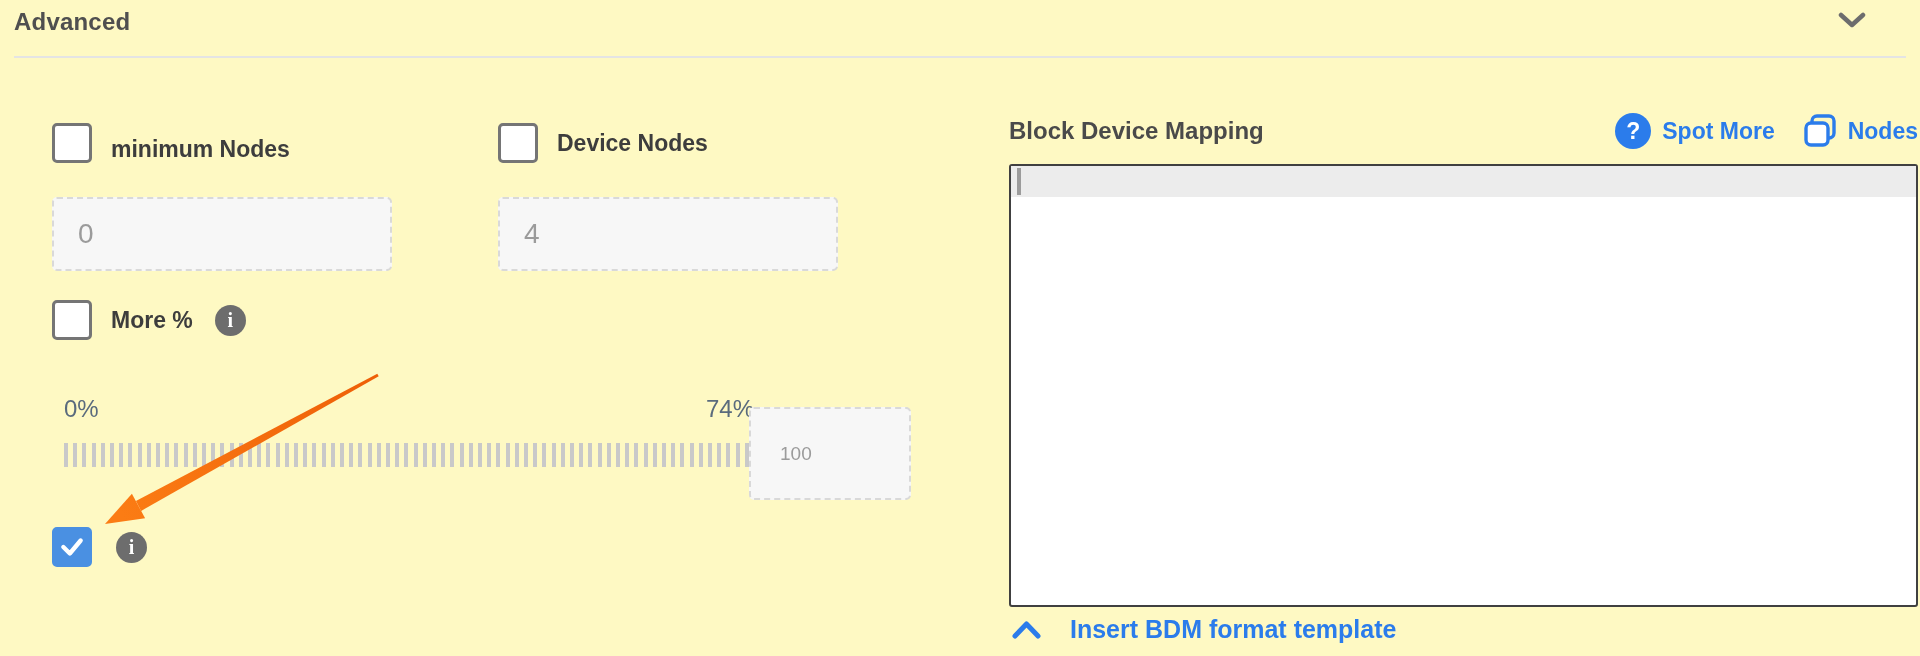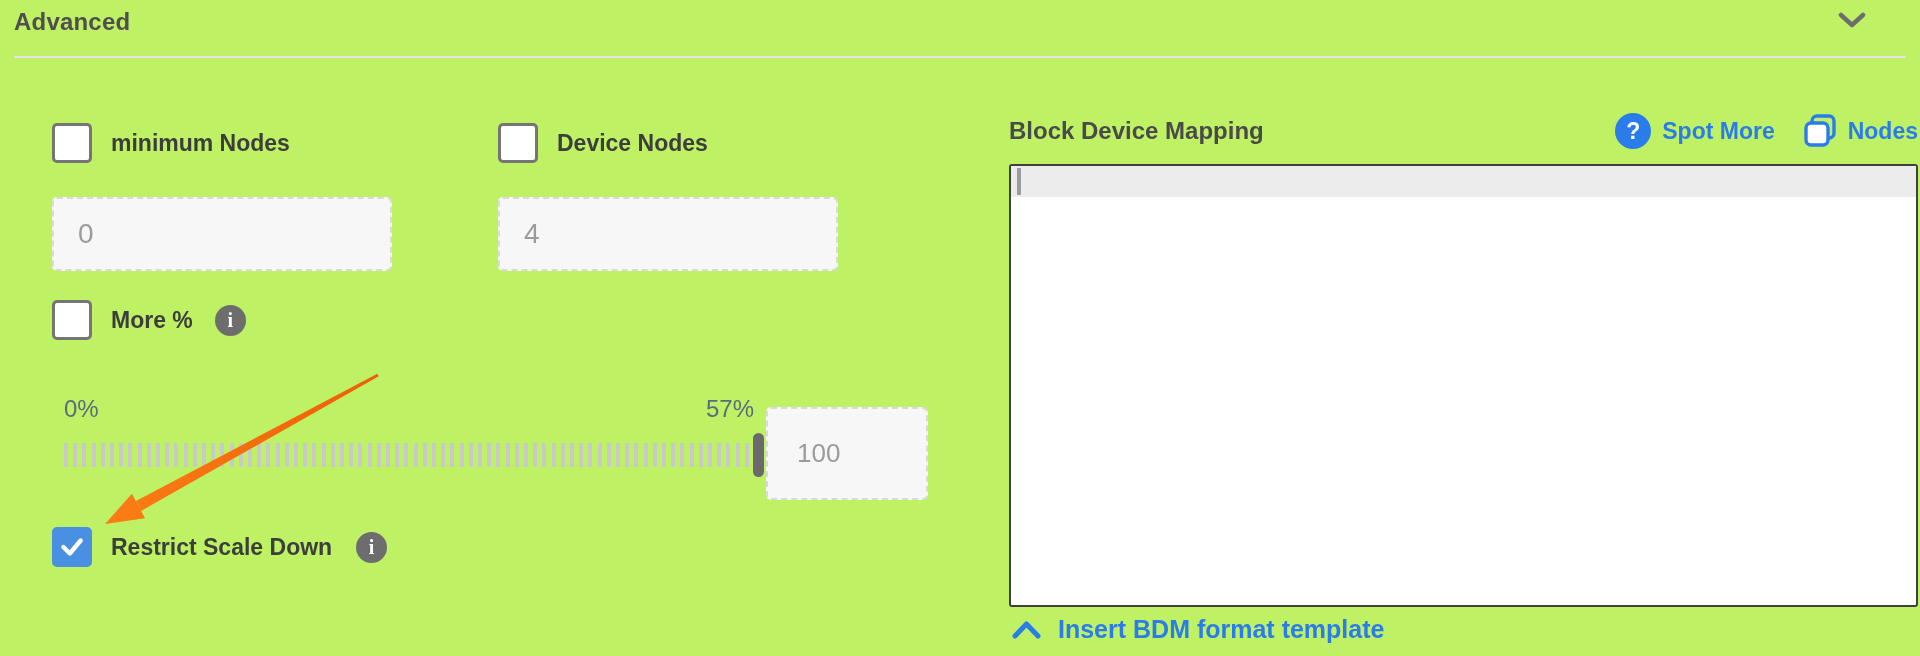--- a/index.html
+++ b/index.html
@@ -1,21 +1,21 @@
 <!DOCTYPE html>
 <html><head>
 <meta charset="utf-8">
 <style>
   html,body{margin:0;padding:0;}
   body{
     width:1920px;height:656px;overflow:hidden;background:#ffffff;
     font-family:"Liberation Sans","DejaVu Sans",sans-serif;
     -webkit-font-smoothing:antialiased;
   }
-  #page{position:relative;width:1920px;height:656px;background:#bef264;}
+  #page{position:relative;width:1920px;height:656px;background:#fef9c3;}
 
   
   .section-title{
     position:absolute;left:14px;top:8px;font-size:24px;font-weight:600;
     color:#4f4f4f;letter-spacing:.2px;
   }
   .section-chevron{position:absolute;right:54px;top:12px;cursor:pointer;}
   .divider{position:absolute;left:14px;top:56px;width:1892px;height:2px;background:#e4e4e4;}
 
   
@@ -40,40 +40,40 @@
     font-size:20px;cursor:pointer;flex:0 0 auto;
   }
   .dashed-input{
     position:absolute;box-sizing:border-box;background:#f7f7f7;
     border:2px dashed #d9d9d9;border-radius:5px;
     font-size:28px;color:#9b9b9b;padding:0 0 0 24px;outline:none;
     font-family:"Liberation Sans","DejaVu Sans",sans-serif;
   }
   .dashed-input::placeholder{color:#9b9b9b;opacity:1;}
 
-  .row-min{left:0;top:0;}
+  .row-min{left:0;top:0;align-items:flex-end;}
   .row-max{left:446px;top:0;}
   .input-min{left:0;top:74px;width:340px;height:74px;}
   .input-max{left:446px;top:74px;width:340px;height:74px;}
   .row-spot{left:0;top:177px;}
 
   
   .slider-labels{
     position:absolute;left:12px;top:272px;width:690px;display:flex;
     justify-content:space-between;font-size:24px;color:#5a6b7d;
   }
   .slider-track{
     position:absolute;left:12px;top:320px;width:692px;height:24px;cursor:pointer;
     background:repeating-linear-gradient(to right,#c9c9c9 0 4px,transparent 4px 9.2px);
   }
   .slider-handle{
     position:absolute;right:-8px;top:-10px;width:11px;height:44px;border-radius:6px;
     background:#6a6a6a;cursor:grab;
   }
-  .input-slider{left:714px;top:284px;width:162px;height:93px;font-size:26px;padding-left:29px;}
+  .input-slider{left:697px;top:284px;width:162px;height:93px;font-size:19px;padding-left:29px;}
 
   .row-restrict{left:0;top:404px;}
   .row-restrict .info-icon{margin-left:24px;}
 
   
   .arrow-overlay{position:absolute;left:0;top:0;pointer-events:none;}
 
   
   .right-head{
     position:absolute;left:1009px;top:110px;width:909px;height:42px;
@@ -95,21 +95,21 @@
     cursor:text;
   }
   .editor-activeline{
     position:absolute;left:0;top:0;width:100%;height:31px;background:#ececec;
   }
   .editor-cursor{
     position:absolute;left:6px;top:2px;width:4px;height:27px;background:#9b9b9b;
   }
   .insert-link{
     position:absolute;left:1011px;top:615px;display:flex;align-items:center;
-    color:#2b7ceb;font-size:25px;font-weight:600;cursor:pointer;
+    color:#2b7ceb;font-size:25px;font-weight:600;cursor:pointer;gap:12px;
   }
   .insert-link .chev-up{margin-right:16px;display:flex;}
   .insert-text{white-space:nowrap;}
 </style>
 </head>
 <body>
 
 <div id="page">
 
   <div class="section-title">Advanced</div>
@@ -142,34 +142,33 @@
     <div class="cb-row row-spot">
       <div class="checkbox">
         
       </div>
       <div class="cb-label">More %</div>
       <div class="info-icon">i</div>
     </div>
 
     <div class="slider-labels">
       <span>0%</span>
-      <span>57%</span>
+      <span>74%</span>
     </div>
     <div class="slider-track">
       <div class="slider-handle"></div>
     </div>
     <input class="dashed-input input-slider" type="text" placeholder="100" style="">
 
     <div class="cb-row row-restrict">
       <div class="checkbox checked">
         <svg width="26" height="26" viewBox="0 0 24 24">
           <polyline points="4,12 10,18 20,6" fill="none" stroke="#fff" stroke-width="4" stroke-linecap="round" stroke-linejoin="round"></polyline>
         </svg>
       </div>
-      <div class="cb-label">Restrict Scale Down</div>
       <div class="info-icon">i</div>
     </div>
   </div>
 
   <svg class="arrow-overlay" width="460" height="560" viewBox="0 0 460 560">
     <defs>
       <linearGradient id="arrowGrad" gradientUnits="userSpaceOnUse" x1="378" y1="374" x2="120" y2="512">
         <stop offset="0" stop-color="#ee5f07"></stop>
         <stop offset="1" stop-color="#fb7c14"></stop>
       </linearGradient>

